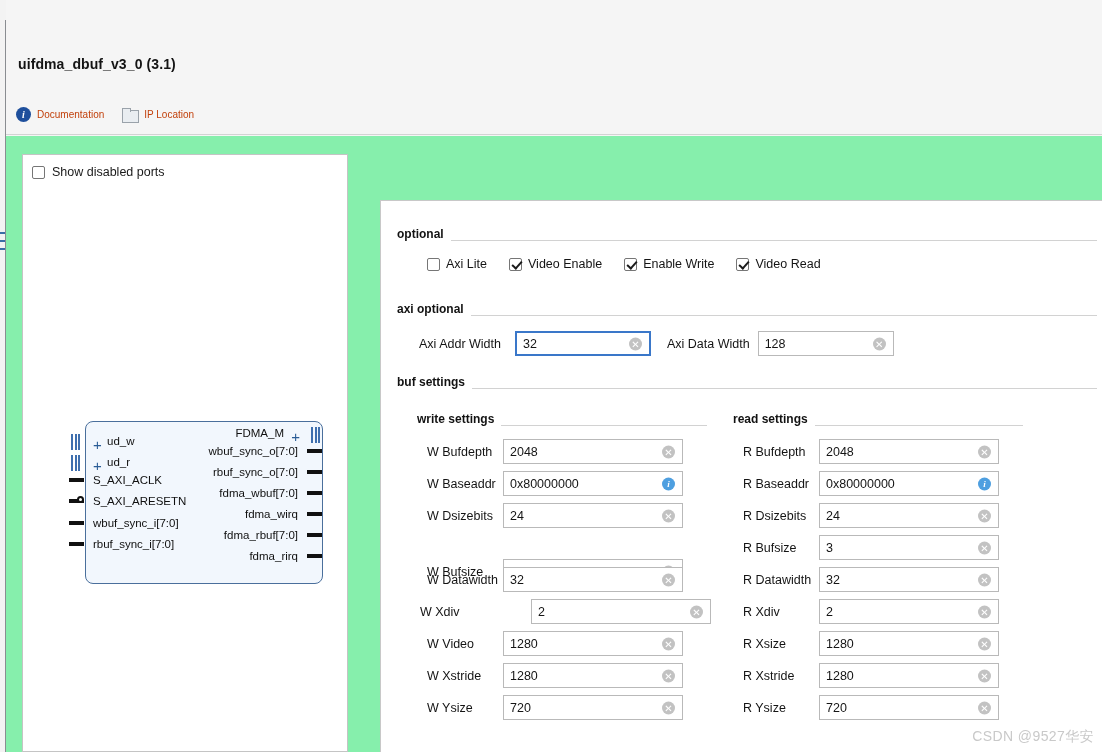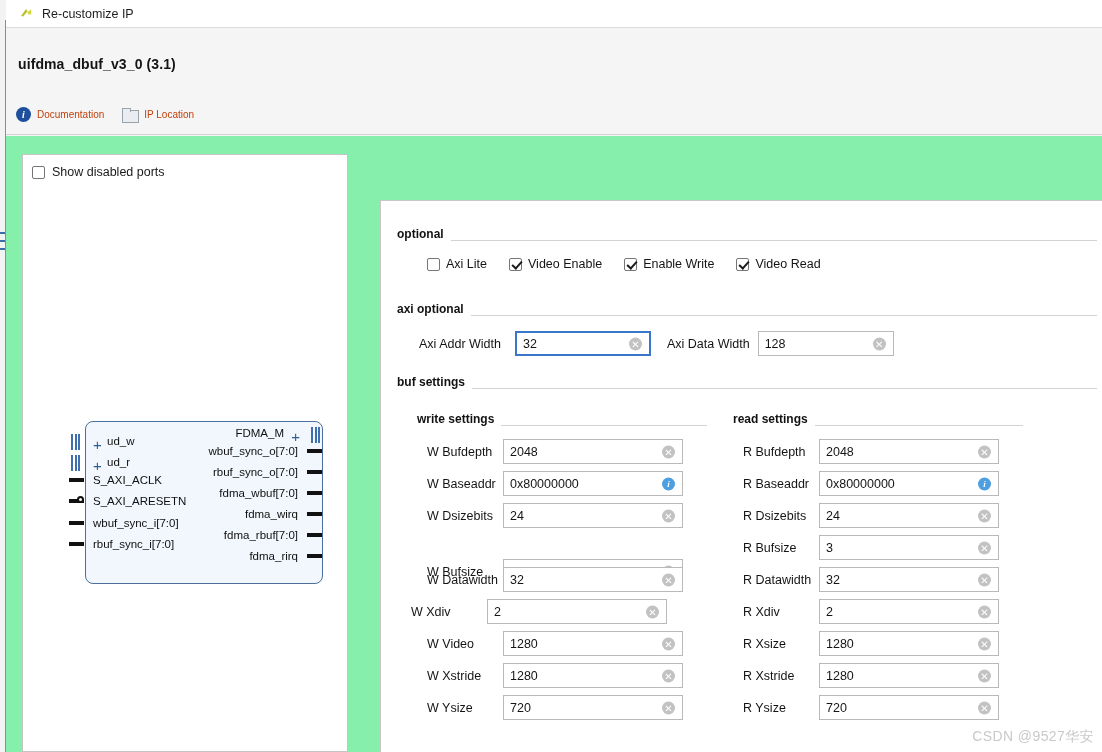--- a/index.html
+++ b/index.html
@@ -251,29 +251,20 @@
 
 <div id="app">
 
   <div class="edge-strip">
     <div class="edge-line"></div>
     <div class="edge-tick" style="top:232px"></div>
     <div class="edge-tick" style="top:240px"></div>
     <div class="edge-tick" style="top:248px"></div>
   </div>
 
-  <div class="titlebar">
-    <span class="tb-icon">
-      <svg width="15" height="15" viewBox="0 0 15 15">
-        <path d="M2 10 L7 3 L8.6 5.2 L4.2 10.6 Z" fill="#b9bf2e"></path>
-        <path d="M8.2 6.4 L12 3.2 L12.2 8.6 L9.6 8.4 Z" fill="#d4d83a"></path>
-      </svg>
-    </span>
-    <span class="tb-title">Re-customize IP</span>
-  </div>
 
   <div class="header">
     <div class="ip-title">uifdma_dbuf_v3_0 (3.1)</div>
     <div class="links">
       <div class="link-item">
         <span class="ico-info">i</span>
         <span class="lbl">Documentation</span>
       </div>
       <div class="link-item">
         <span class="ico-folder"></span>
@@ -419,21 +410,21 @@
                 <span class="ico-clear">✕</span>
               </span>
             </div>
             <div class="field-row" style="left: 46px; top: 366px;">
               <span class="f-lbl" style="width: 76px;">W Datawidth</span>
               <span class="tf" style="width: 180px;">
                 <span class="val">32</span>
                 <span class="ico-clear">✕</span>
               </span>
             </div>
-            <div class="field-row" style="left: 30px; top: 398px;">
+            <div class="field-row" style="left: 39px; top: 398px; gap: 35px;">
               <span class="f-lbl" style="width: 76px;">W Xdiv</span>
               <span class="tf" style="width: 180px;">
                 <span class="val">2</span>
                 <span class="ico-clear">✕</span>
               </span>
             </div>
             <div class="field-row" style="left: 46px; top: 430px;">
               <span class="f-lbl" style="width: 76px;">W Video</span>
               <span class="tf" style="width: 180px;">
                 <span class="val">1280</span>

